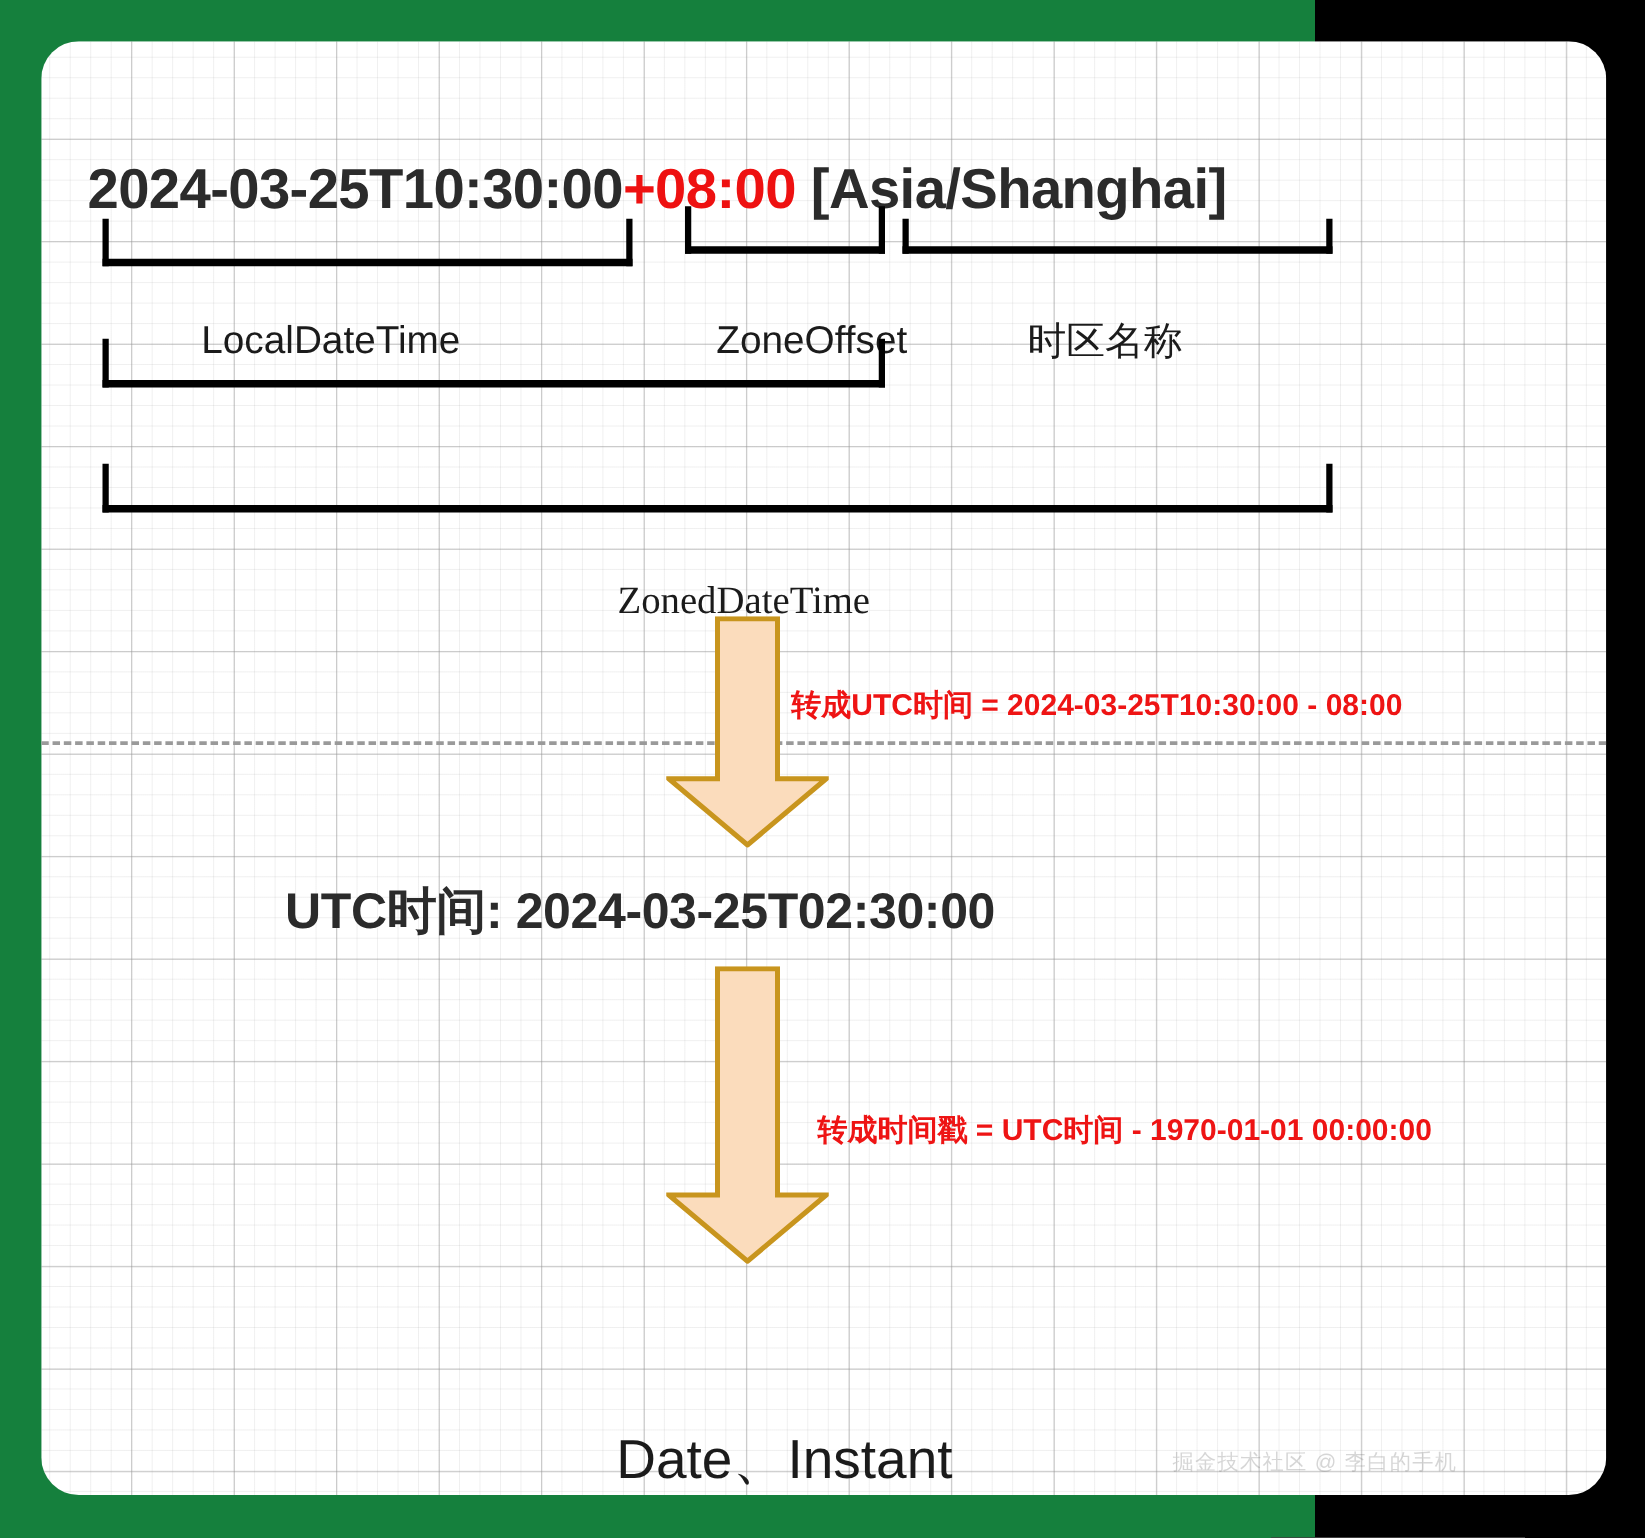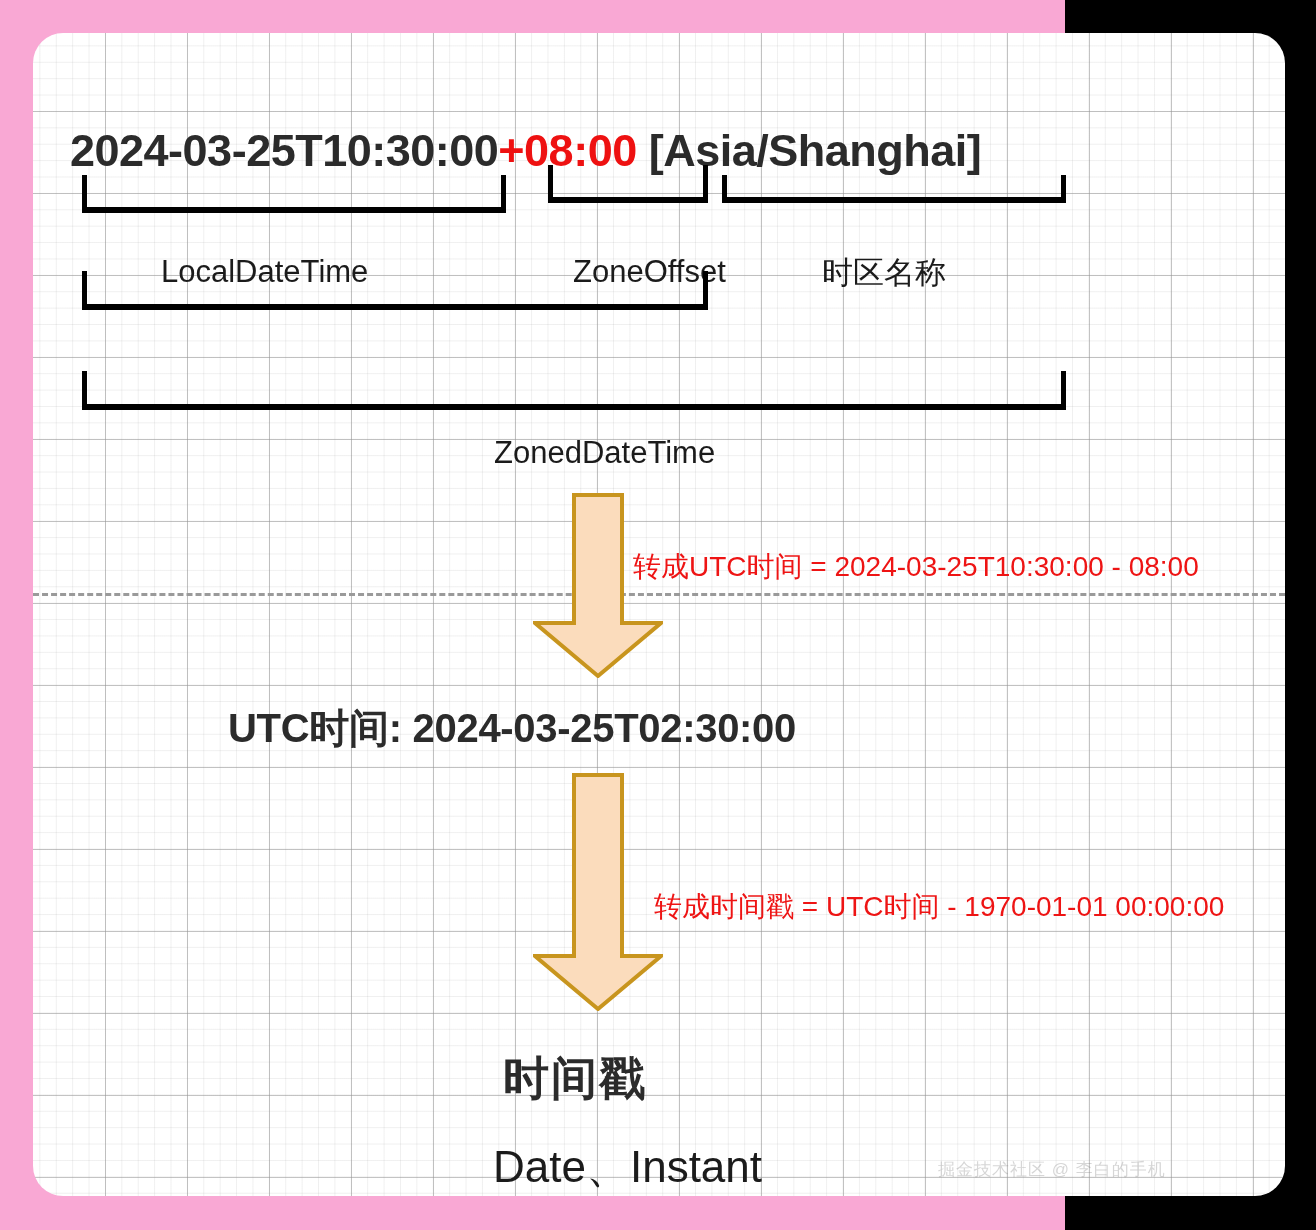--- a/index.html
+++ b/index.html
@@ -11,22 +11,21 @@
     width: 1316px;
     height: 1230px;
     overflow: hidden;
     font-family: "Liberation Sans", "DejaVu Sans", sans-serif;
   }
 
   #stage {
     position: relative;
     width: 1052px;
     height: 1230px;
-    background: #f9a8d4;
-    padding-left: 13px;
+    background: #15803d;
   }
 
   
   #card {
     position: absolute;
     left: 33px;
     top: 33px;
     width: 1252px;
     height: 1163px;
     border-radius: 30px;
@@ -91,22 +90,22 @@
   }
   .caption-cn { font-family: "Liberation Sans", "DejaVu Sans", sans-serif; }
 
   
   .arrow { position: absolute; }
 
   
   .redline {
     position: absolute;
     color: #ee1414;
-    font-size: 28px;
-    font-weight: normal;
+    font-size: 24px;
+    font-weight: bold;
     white-space: nowrap;
     font-family: "Liberation Sans", "DejaVu Sans", sans-serif;
   }
 
   
   #utc-result {
     left: 195px;
     top: 668px;
     font-size: 40px;
     font-weight: bold;
@@ -158,39 +157,38 @@
     <div class="bracket" style="left:515px; top:132px; width:160px; height:38px;"></div>
     <div class="bracket" style="left:689px; top:142px; width:344px; height:28px;"></div>
 
     <div class="caption" style="left:128px; top:188px;">LocalDateTime</div>
     <div class="caption" style="left:540px; top:188px;">ZoneOffset</div>
     <div class="caption caption-cn" style="left:789px; top:186px;">时区名称</div>
 
     <div class="bracket" style="left:49px; top:238px; width:626px; height:39px;"></div>
 
     <div class="bracket" style="left:49px; top:338px; width:984px; height:39px;"></div>
-    <div class="caption" style="left:461px; top:369px;">ZonedDateTime</div>
+    <div class="caption" style="left:461px; top:396px;font-family:Liberation Serif, serif;">ZonedDateTime</div>
 
     <div class="arrow" style="left:500px; top:460px;">
       <svg width="130" height="185" viewBox="0 0 130 185" xmlns="http://www.w3.org/2000/svg">
         <polygon points="41,2 89,2 89,130 128,130 65,183 2,130 41,130" fill="#fbdcbc" stroke="#c8951e" stroke-width="4" stroke-linejoin="miter"></polygon>
       </svg>
     </div>
 
     <div class="redline" style="left:600px; top:515px;">转成UTC时间   = 2024-03-25T10:30:00 - 08:00</div>
 
     <div class="abs" id="utc-result">UTC时间: 2024-03-25T02:30:00</div>
 
     <div class="arrow" style="left:500px; top:740px;">
       <svg width="130" height="238" viewBox="0 0 130 238" xmlns="http://www.w3.org/2000/svg">
         <polygon points="41,2 89,2 89,183 128,183 65,236 2,183 41,183" fill="#fbdcbc" stroke="#c8951e" stroke-width="4" stroke-linejoin="miter"></polygon>
       </svg>
     </div>
 
     <div class="redline" style="left:621px; top:855px;">转成时间戳 = UTC时间 - 1970-01-01 00:00:00</div>
 
-    <div class="abs" id="ts-title">时间戳</div>
     <div class="abs" id="ts-sub">Date、Instant</div>
 
     <div class="abs" id="watermark">掘金技术社区 @ 李白的手机</div>
 
   </div>
 </div>
 
 </body></html>

